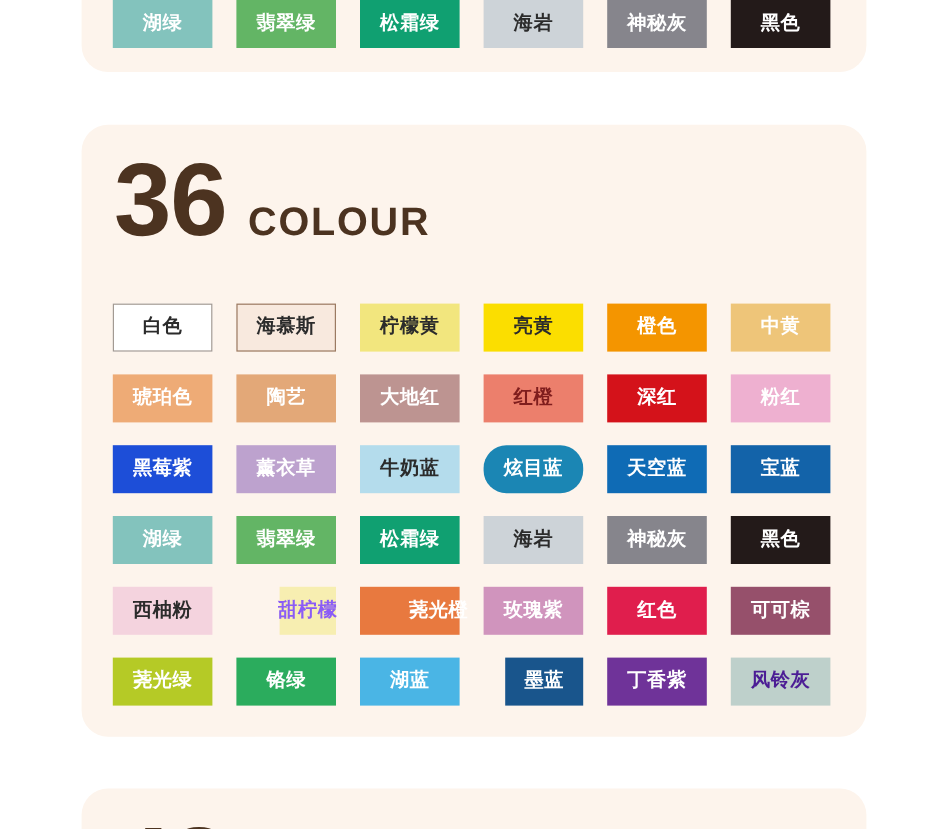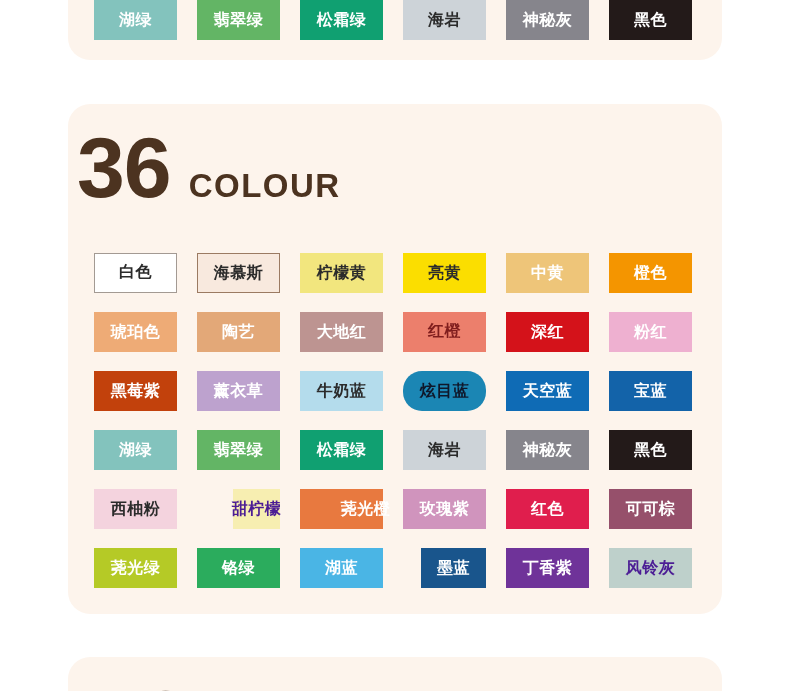--- a/index.html
+++ b/index.html
@@ -29,21 +29,21 @@
     border-radius: 22px;
   }
 
   .card-top     { top: -200px; height: 260px; }
   .card-main    { top: 104px;  height: 510px; }
   .card-bottom  { top: 657px;  height: 200px; }
 
   
   .heading {
     position: absolute;
-    left: 9px;
+    left: 27px;
     top: 20px;
     display: flex;
     align-items: baseline;
     gap: 18px;
   }
   .heading-number {
     font-size: 86px;
     font-weight: 700;
     color: #4c3320;
     letter-spacing: -1px;
@@ -143,54 +143,54 @@
         </div>
         <div class="swatch" style="background: rgb(248, 233, 222); color: rgb(43, 43, 43); border: 1px solid rgb(155, 122, 98);">
           <span>海慕斯</span>
         </div>
         <div class="swatch" style="background: rgb(242, 230, 126); color: rgb(43, 43, 43);">
           <span>柠檬黄</span>
         </div>
         <div class="swatch" style="background: rgb(251, 222, 0); color: rgb(43, 43, 43);">
           <span>亮黄</span>
         </div>
+        <div class="swatch" style="background: rgb(244, 149, 0); color: rgb(255, 255, 255);">
+          <span>橙色</span>
+        </div>
         <div class="swatch" style="background: rgb(238, 197, 121); color: rgb(255, 255, 255);">
           <span>中黄</span>
         </div>
-        <div class="swatch" style="background: rgb(244, 149, 0); color: rgb(255, 255, 255);">
-          <span>橙色</span>
-        </div>
         <div class="swatch" style="background: rgb(238, 171, 118); color: rgb(255, 255, 255);">
           <span>琥珀色</span>
         </div>
         <div class="swatch" style="background: rgb(227, 168, 120); color: rgb(255, 255, 255);">
           <span>陶艺</span>
         </div>
         <div class="swatch" style="background: rgb(189, 148, 145); color: rgb(255, 255, 255);">
           <span>大地红</span>
         </div>
         <div class="swatch" style="background: rgb(236, 127, 108); color: #7f1d1d; font-family: Liberation Mono, monospace;">
           <span>红橙</span>
         </div>
         <div class="swatch" style="background: rgb(212, 18, 26); color: rgb(255, 255, 255);">
           <span>深红</span>
         </div>
         <div class="swatch" style="background: rgb(238, 176, 208); color: rgb(255, 255, 255);">
           <span>粉红</span>
         </div>
-        <div class="swatch" style="background: #c2410c; color: rgb(255, 255, 255);">
+        <div class="swatch" style="background: #1d4ed8; color: rgb(255, 255, 255);">
           <span>黑莓紫</span>
         </div>
         <div class="swatch" style="background: rgb(189, 162, 206); color: rgb(255, 255, 255); text-align: center;">
           <span>薰衣草</span>
         </div>
         <div class="swatch" style="background: rgb(180, 220, 236); color: rgb(43, 43, 43);">
           <span>牛奶蓝</span>
         </div>
-        <div class="swatch" style="background: rgb(27, 134, 180); color: #0f172a; border-radius: 19px;">
+        <div class="swatch" style="background: rgb(27, 134, 180); color: #ffffff; border-radius: 19px;">
           <span>炫目蓝</span>
         </div>
         <div class="swatch" style="background: rgb(15, 107, 181); color: rgb(255, 255, 255);">
           <span>天空蓝</span>
         </div>
         <div class="swatch" style="background: rgb(19, 99, 169); color: rgb(255, 255, 255);">
           <span>宝蓝</span>
         </div>
         <div class="swatch" style="background: rgb(131, 195, 189); color: rgb(255, 255, 255);">
           <span>湖绿</span>
@@ -206,21 +206,21 @@
         </div>
         <div class="swatch" style="background: rgb(134, 133, 140); color: rgb(255, 255, 255);">
           <span>神秘灰</span>
         </div>
         <div class="swatch" style="background: rgb(35, 26, 25); color: rgb(255, 255, 255);">
           <span>黑色</span>
         </div>
         <div class="swatch" style="background: rgb(244, 211, 222); color: rgb(43, 43, 43);">
           <span>西柚粉</span>
         </div>
-        <div class="swatch" style="background: rgb(247, 238, 177); color: #4c1d95; margin-left: 36px;">
+        <div class="swatch" style="background: rgb(247, 238, 177); color: #8b5cf6; margin-left: 36px;">
           <span>甜柠檬</span>
         </div>
         <div class="swatch" style="background: rgb(232, 121, 63); color: rgb(255, 255, 255); padding-left: 48px;">
           <span>荛光橙</span>
         </div>
         <div class="swatch" style="background: rgb(208, 148, 189); color: rgb(255, 255, 255);">
           <span>玫瑰紫</span>
         </div>
         <div class="swatch" style="background: rgb(224, 30, 77); color: rgb(255, 255, 255);">
           <span>红色</span>

